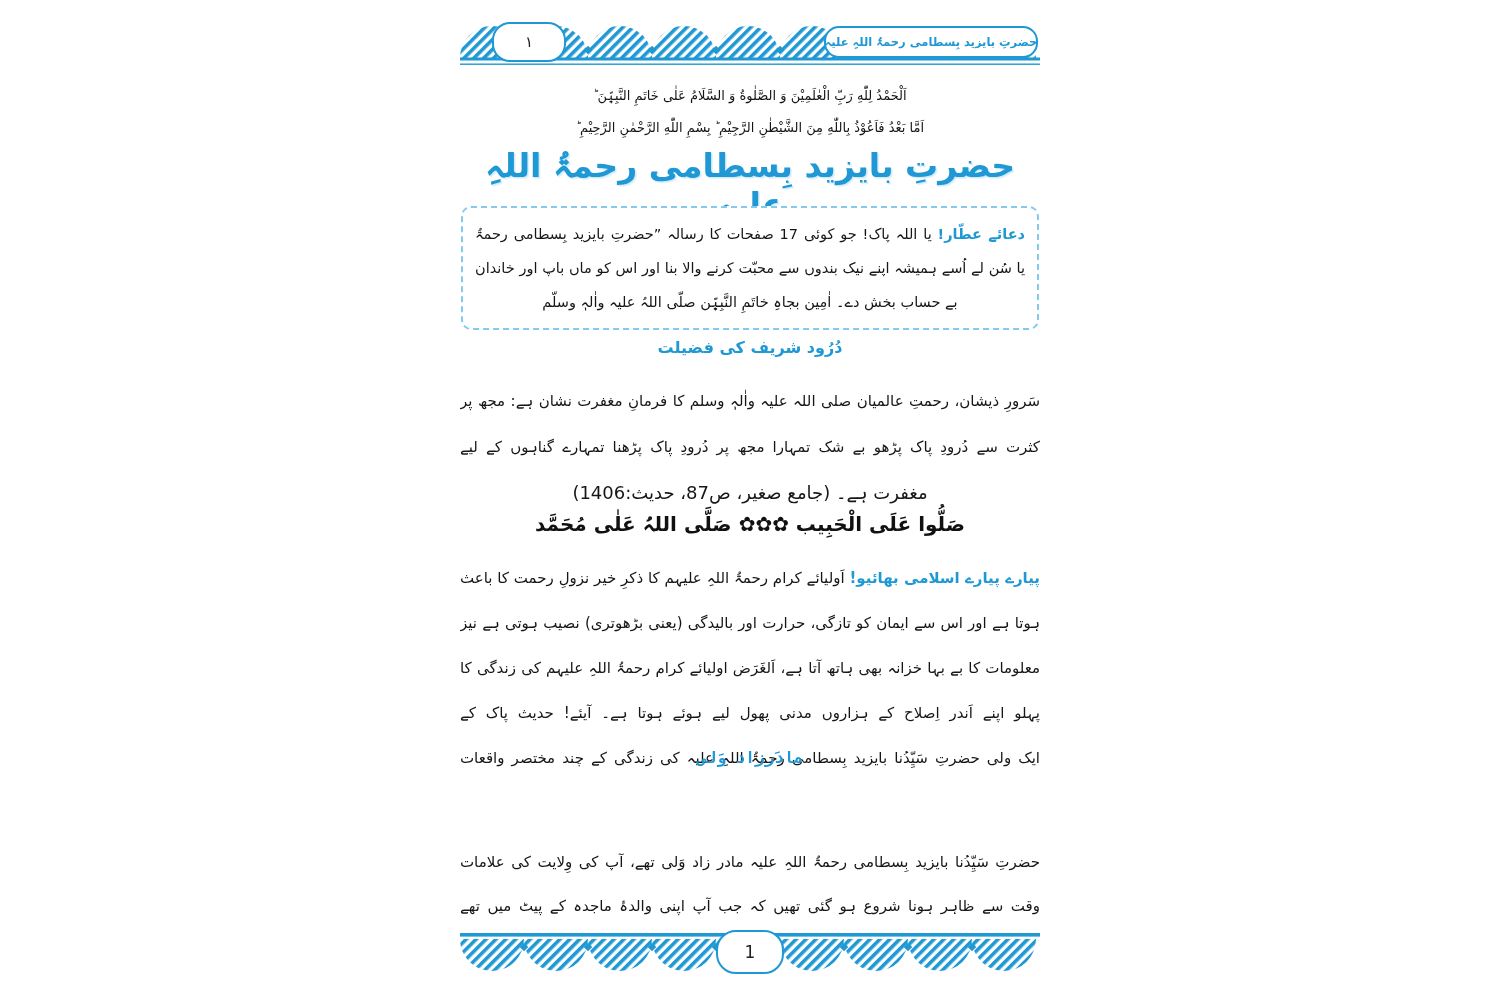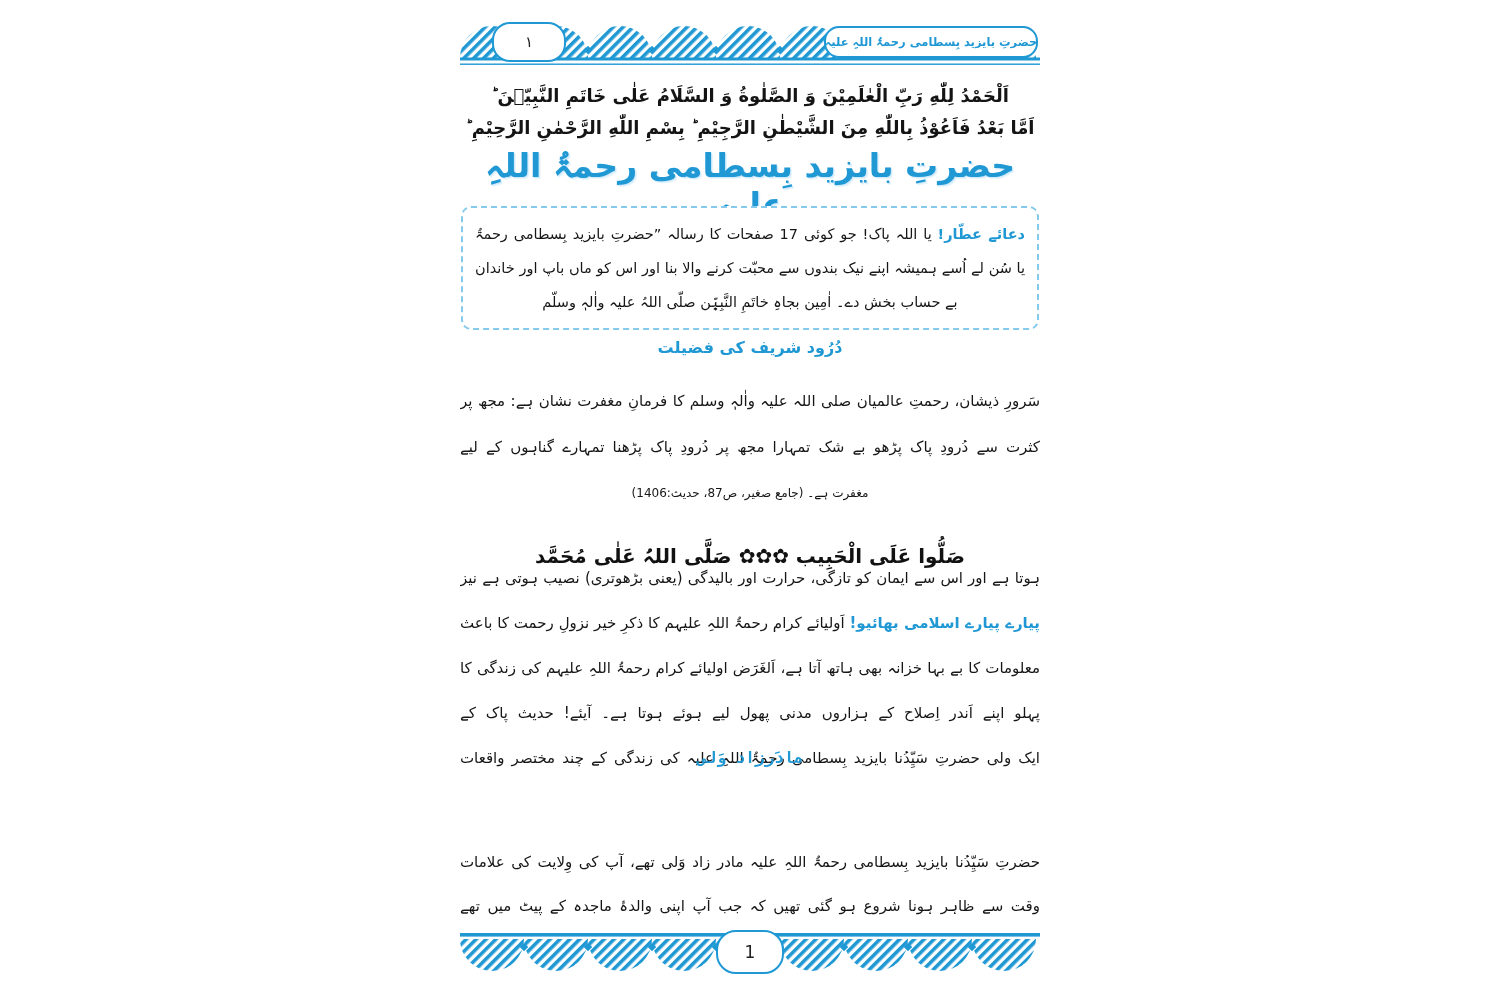--- a/index.html
+++ b/index.html
@@ -17,42 +17,42 @@
     border:2px solid #1f98d4;border-radius:18px;display:flex;align-items:center;justify-content:center;
     font-size:15px;color:#222;z-index:2;}
   .cartouche{position:absolute;right:2px;top:6px;height:28px;max-width:190px;background:#fff;
     border:2px solid #1f98d4;border-radius:15px;display:flex;align-items:center;justify-content:center;
     padding:0 10px;color:#1f98d4;font-size:11.5px;font-weight:bold;white-space:nowrap;overflow:hidden;z-index:2;}
   .oval-num-bottom{position:absolute;left:50%;transform:translateX(-50%);top:-3px;width:64px;height:40px;
     background:#fff;border:2px solid #1f98d4;border-radius:20px;display:flex;align-items:center;justify-content:center;
     font-size:17px;color:#222;z-index:2;}
 
   
-  .arabic{top:80px;text-align:center;font-size:18px;line-height:32px;color:#141414;font-weight:bold;}
+  .arabic{top:80px;text-align:center;font-size:13px;line-height:32px;color:#141414;font-weight:normal;}
   .main-title{top:146px;text-align:center;font-size:33px;font-weight:bold;color:#1f98d4;
     text-shadow:1px 1px 0 #cfeafb,2px 2px 0 #e8f5fd;}
   .dua-box{top:206px;left:1px;right:1px;border:2px dashed #85c9ec;border-radius:10px;
     padding:9px 12px 9px;background:#fff;}
   .dline{font-size:14.5px;line-height:34px;height:34px;overflow:hidden;color:#161616;
     text-align:justify;text-align-last:justify;}
   .dline.center{text-align:left;text-align-last:center;}
   .blue-lead{color:#1f98d4;font-weight:bold;margin-top:16px;}
   .h-blue{color:#1f98d4;font-weight:bold;text-align:center;}
   .heading-1{top:338px;font-size:16px;}
   .heading-2{top:748px;font-size:16px;font-family:Liberation Mono, monospace;}
   .para{color:#161616;font-size:15px;}
   .para-1{top:378px;}
   .para-1 .line{height:46px;line-height:46px;}
   .para-2{top:556px;}
   .para-2 .line{height:45px;line-height:45px;}
   .para-3{top:840px;}
   .para-3 .line{height:44px;line-height:44px;}
   .line{overflow:hidden;text-align:justify;text-align-last:justify;}
-  .line.centered{text-align:center;text-align-last:center;font-size:12px;}
-  .salawat{top:536px;text-align:center;font-weight:bold;font-size:20px;line-height:40px;color:#111;}
+  .line.centered{text-align:center;text-align-last:center;font-size:18px;}
+  .salawat{top:504px;text-align:center;font-weight:bold;font-size:20px;line-height:40px;color:#111;}
 </style>
 </head>
 <body>
 
 <div class="page">
   <div class="content">
 
     <div class="abs top-border">
       <svg class="border-svg" viewBox="0 0 580 46" aria-hidden="true">
         <defs>
@@ -113,25 +113,25 @@
 
     <div class="abs para para-1" dir="rtl">
       <div class="line">سَرورِ ذیشان، رحمتِ عالمیان صلی اللہ علیہ واٰلہٖ وسلم کا فرمانِ مغفرت نشان ہے: مجھ پر</div>
       <div class="line">کثرت سے دُرودِ پاک پڑھو بے شک تمہارا مجھ پر دُرودِ پاک پڑھنا تمہارے گناہوں کے لیے</div>
       <div class="line centered">مغفرت ہے۔ (جامع صغیر، ص87، حدیث:1406)</div>
     </div>
 
     <div class="abs salawat" dir="rtl">صَلُّوا عَلَی الْحَبِیب ✿✿✿ صَلَّی اللہُ عَلٰی مُحَمَّد</div>
 
     <div class="abs para para-2" dir="rtl">
-      <div class="line">ہوتا ہے اور اس سے ایمان کو تازگی، حرارت اور بالیدگی (یعنی بڑھوتری) نصیب ہوتی ہے نیز</div>
       <div class="line">
         <span class="blue-lead">پیارے پیارے اسلامی بھائیو!</span>
         <span>اَولیائے کرام رحمۃُ اللہِ علیہم کا ذکرِ خیر نزولِ رحمت کا باعث</span>
       </div>
+      <div class="line">ہوتا ہے اور اس سے ایمان کو تازگی، حرارت اور بالیدگی (یعنی بڑھوتری) نصیب ہوتی ہے نیز</div>
       <div class="line">معلومات کا بے بہا خزانہ بھی ہاتھ آتا ہے، اَلغَرَض اولیائے کرام رحمۃُ اللہِ علیہم کی زندگی کا ہر</div>
       <div class="line">پہلو اپنے اَندر اِصلاح کے ہزاروں مدنی پھول لیے ہوئے ہوتا ہے۔ آیئے! حدیث پاک کے</div>
       <div class="line">ایک ولی حضرتِ سَیِّدُنا بایزید بِسطامی رحمۃُ اللہِ علیہ کی زندگی کے چند مختصر واقعات پڑھئے۔</div>
     </div>
 
     <div class="abs h-blue heading-2" dir="rtl">مادَرزاد وَلی</div>
 
     <div class="abs para para-3" dir="rtl">
       <div class="line">حضرتِ سَیِّدُنا بایزید بِسطامی رحمۃُ اللہِ علیہ مادر زاد وَلی تھے، آپ کی وِلایت کی علامات اسی</div>
       <div class="line">وقت سے ظاہر ہونا شروع ہو گئی تھیں کہ جب آپ اپنی والدۂ ماجدہ کے پیٹ میں تھے</div>

